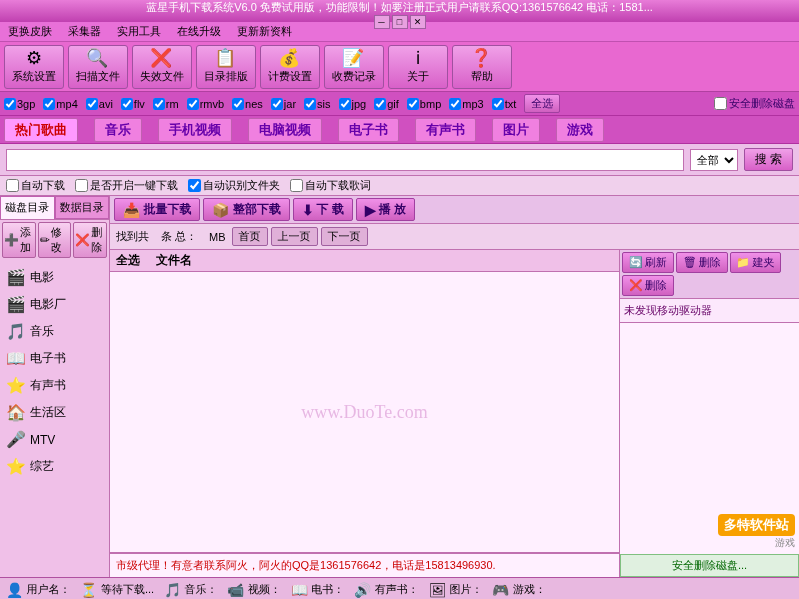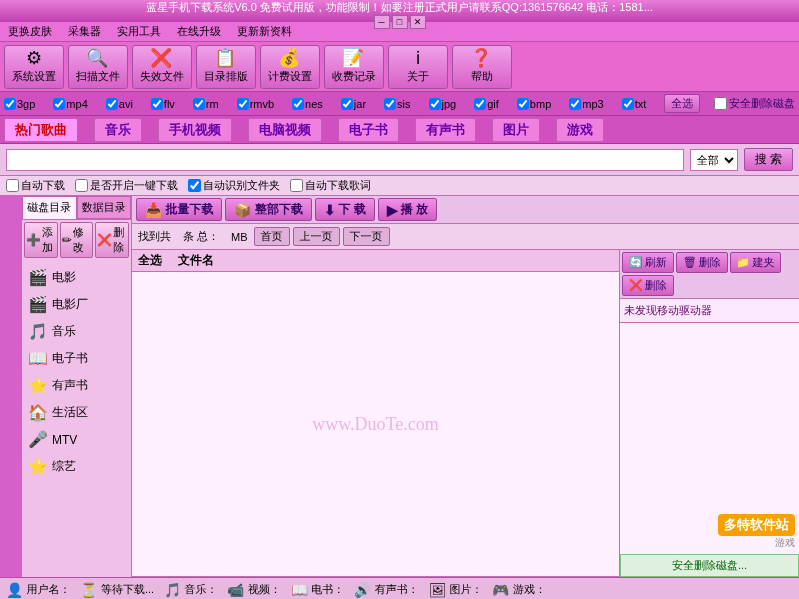--- a/index.html
+++ b/index.html
@@ -478,21 +478,21 @@
       <span class="btn-icon">ℹ</span>
       <span class="btn-label">关于</span>
     </div>
     <div class="toolbar-btn">
       <span class="btn-icon">❓</span>
       <span class="btn-label">帮助</span>
     </div>
   </div>
 
 <div style="display:flex; background:#d050c0; border-bottom:1px solid #b030a0; align-items:center; padding:2px 4px; gap:4px;">
-  <div id="file-types" style="background:transparent; padding:0; gap:18px; flex-wrap:wrap; display:flex;">
+  <div id="file-types" style="background:transparent; padding:0; gap:8px; flex-wrap:wrap; display:flex;">
   <label class="ft-check">
         <input type="checkbox" checked="" style="">
         <span>3gp</span>
       </label>
       <label class="ft-check">
         <input type="checkbox" checked="" style="">
         <span>mp4</span>
       </label>
       <label class="ft-check">
         <input type="checkbox" checked="" style="">
@@ -582,21 +582,21 @@
   <label class="checkbox-label">
     <input type="checkbox" checked="" style="">
     <span>自动识别文件夹</span>
   </label>
   <label class="checkbox-label">
     <input type="checkbox" style="">
     <span>自动下载歌词</span>
   </label>
 </div>
 
-<div id="main" style="display:flex; flex:1; height:calc(599px - 22px - 20px - 50px - 24px - 28px - 26px - 24px - 24px);padding-left:22px;">
+<div id="main" style="display:flex; flex:1; height:calc(599px - 22px - 20px - 50px - 24px - 28px - 26px - 24px - 24px);">
 
   <div id="sidebar">
     <div id="sidebar-tabs">
     <div class="sidebar-tab active">磁盘目录</div>
         <div class="sidebar-tab">数据目录</div>
       </div>
     <div id="sidebar-actions">
     <div class="sidebar-action">
           <span style="font-size:12px;">➕</span>
           <span>添加</span>
@@ -684,20 +684,23 @@
 
       <div id="file-panel">
         <div class="file-table-header">
           <div class="file-col-check">全选</div>
           <div class="file-col-name">文件名</div>
         </div>
         <div id="file-table">
           <div class="watermark">www.DuoTe.com</div>
         </div>
 
+        <div style="padding:4px 6px; background:#fff0ff; border-top:1px solid #c070b0;">
+          <span style="color:#cc0000; font-size:11px;">市级代理！有意者联系阿火，阿火的QQ是1361576642，电话是15813496930.</span>
+        </div>
       </div>
 
       <div id="right-tools">
         <div id="right-tools-actions">
         <button class="rt-btn">
               <span>🔄</span>
               <span>刷新</span>
             </button>
             <button class="rt-btn">
               <span>🗑</span>

